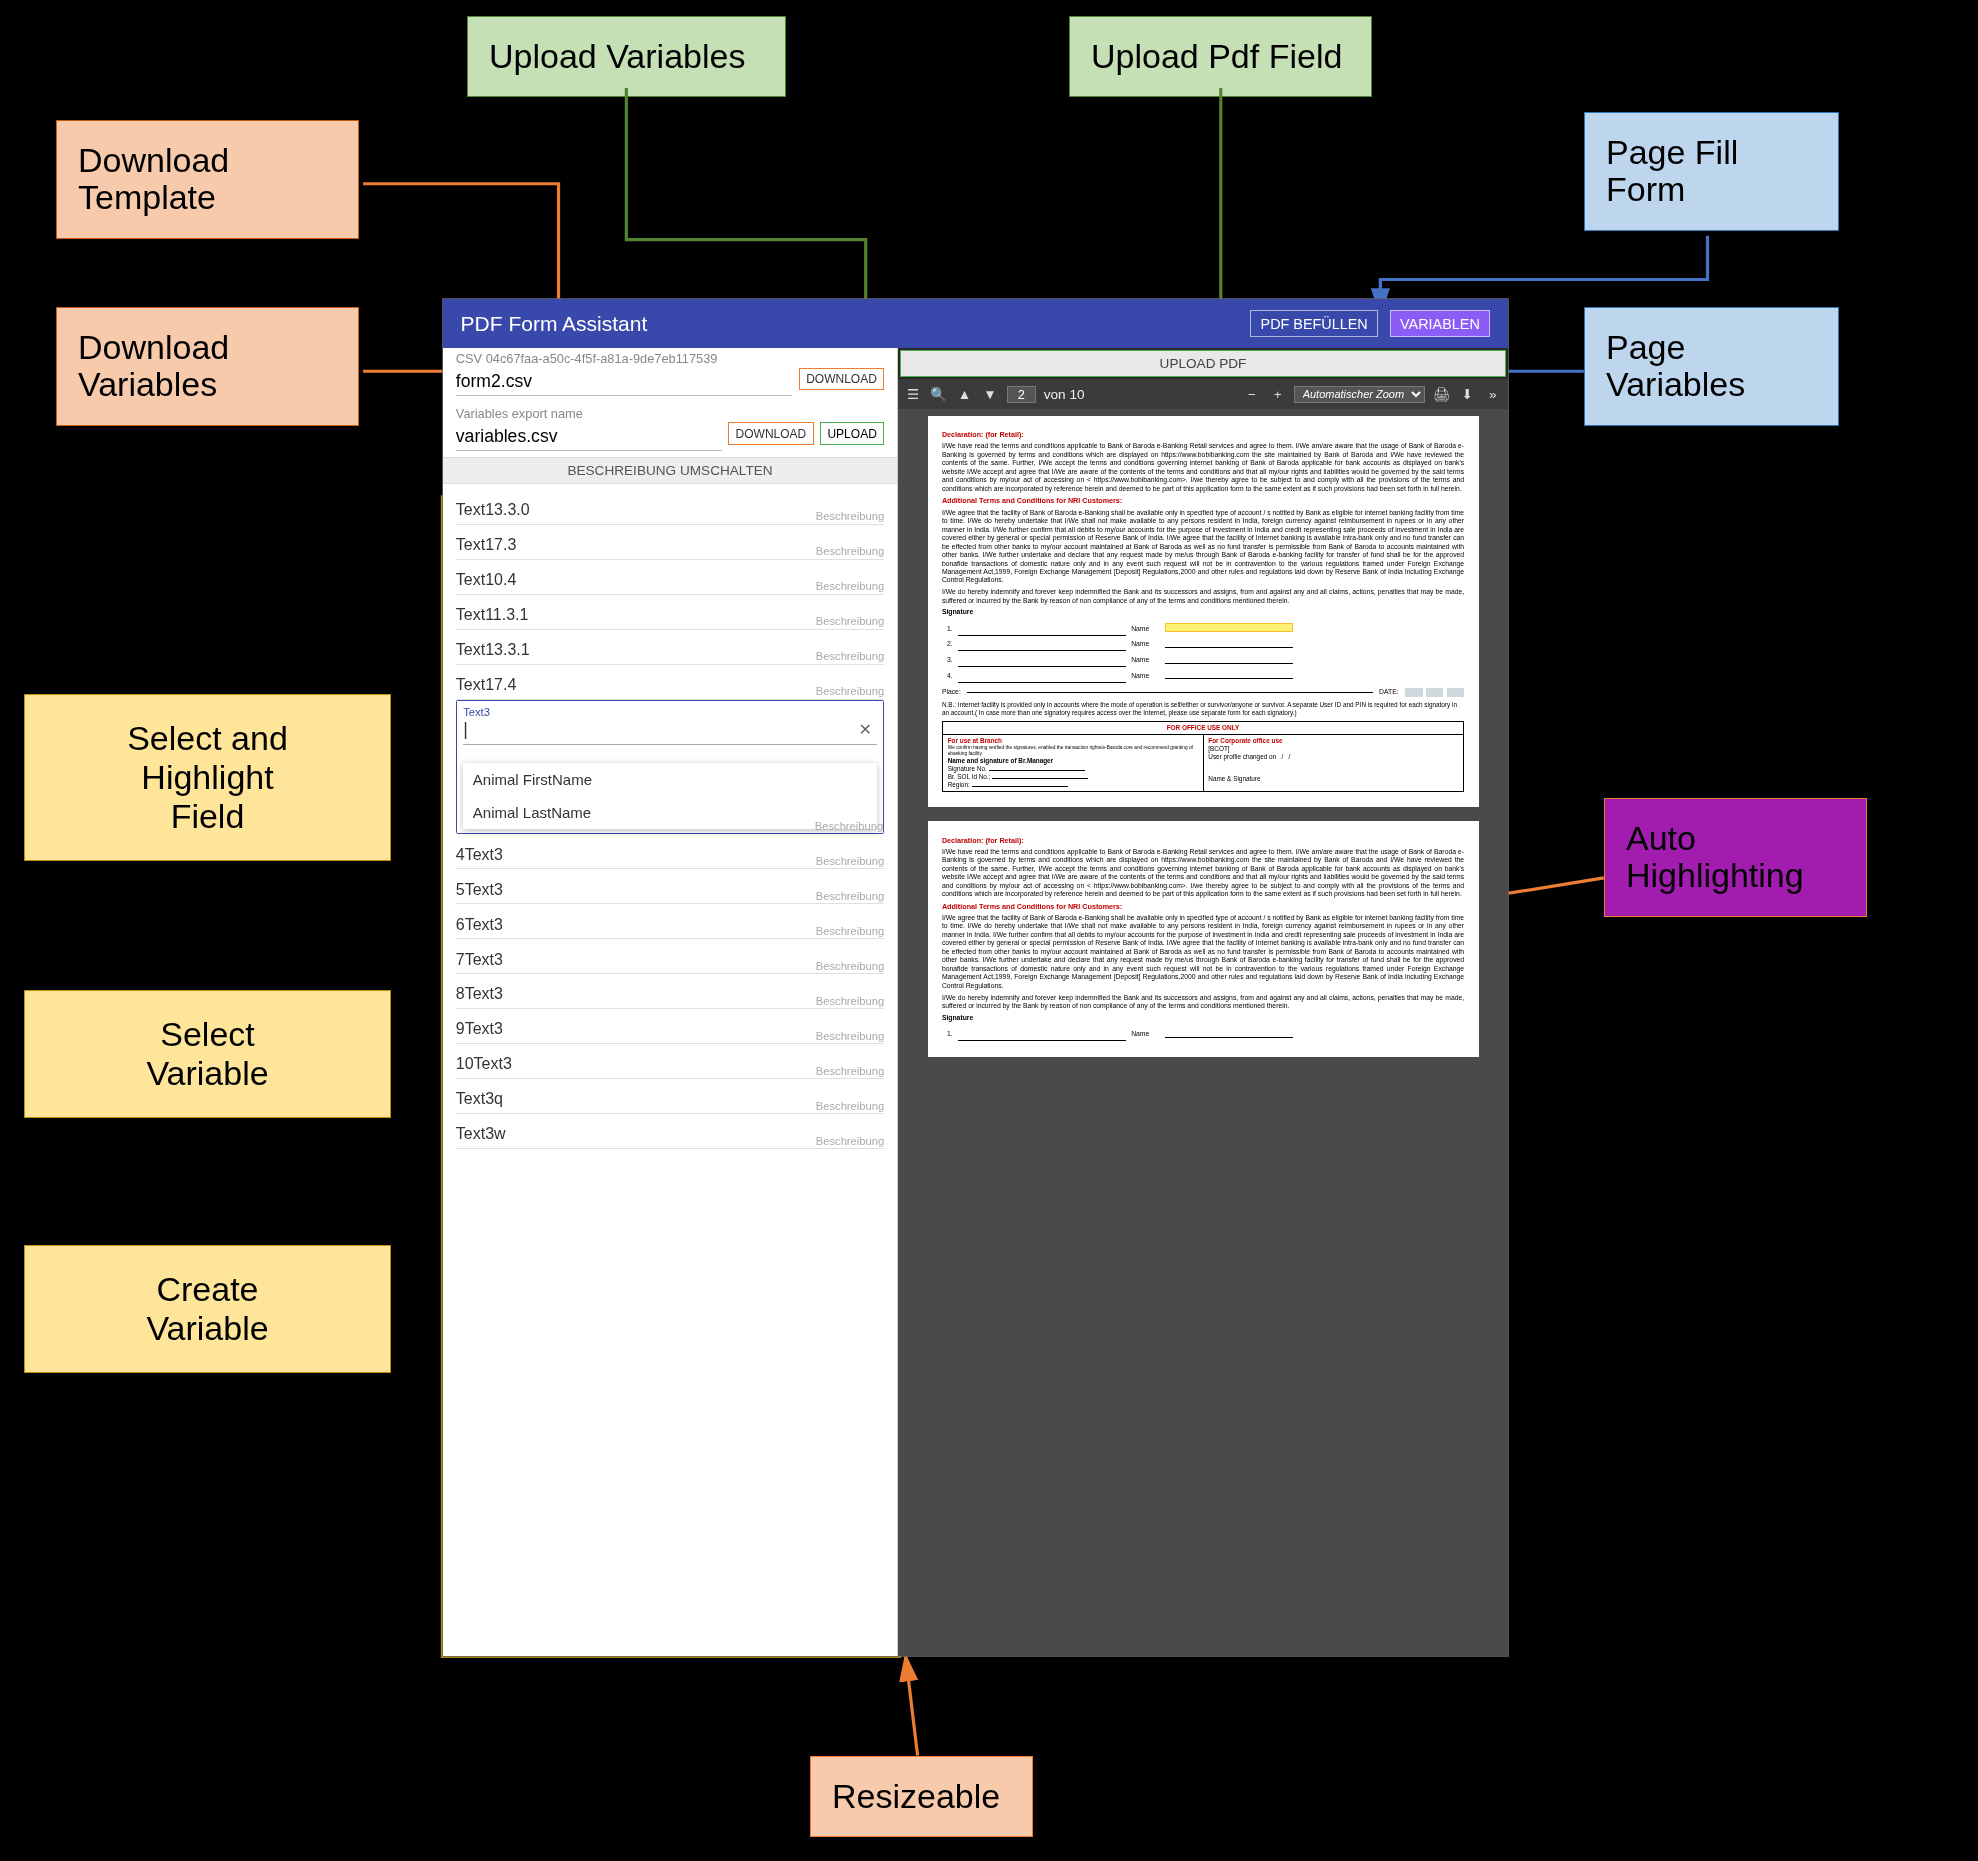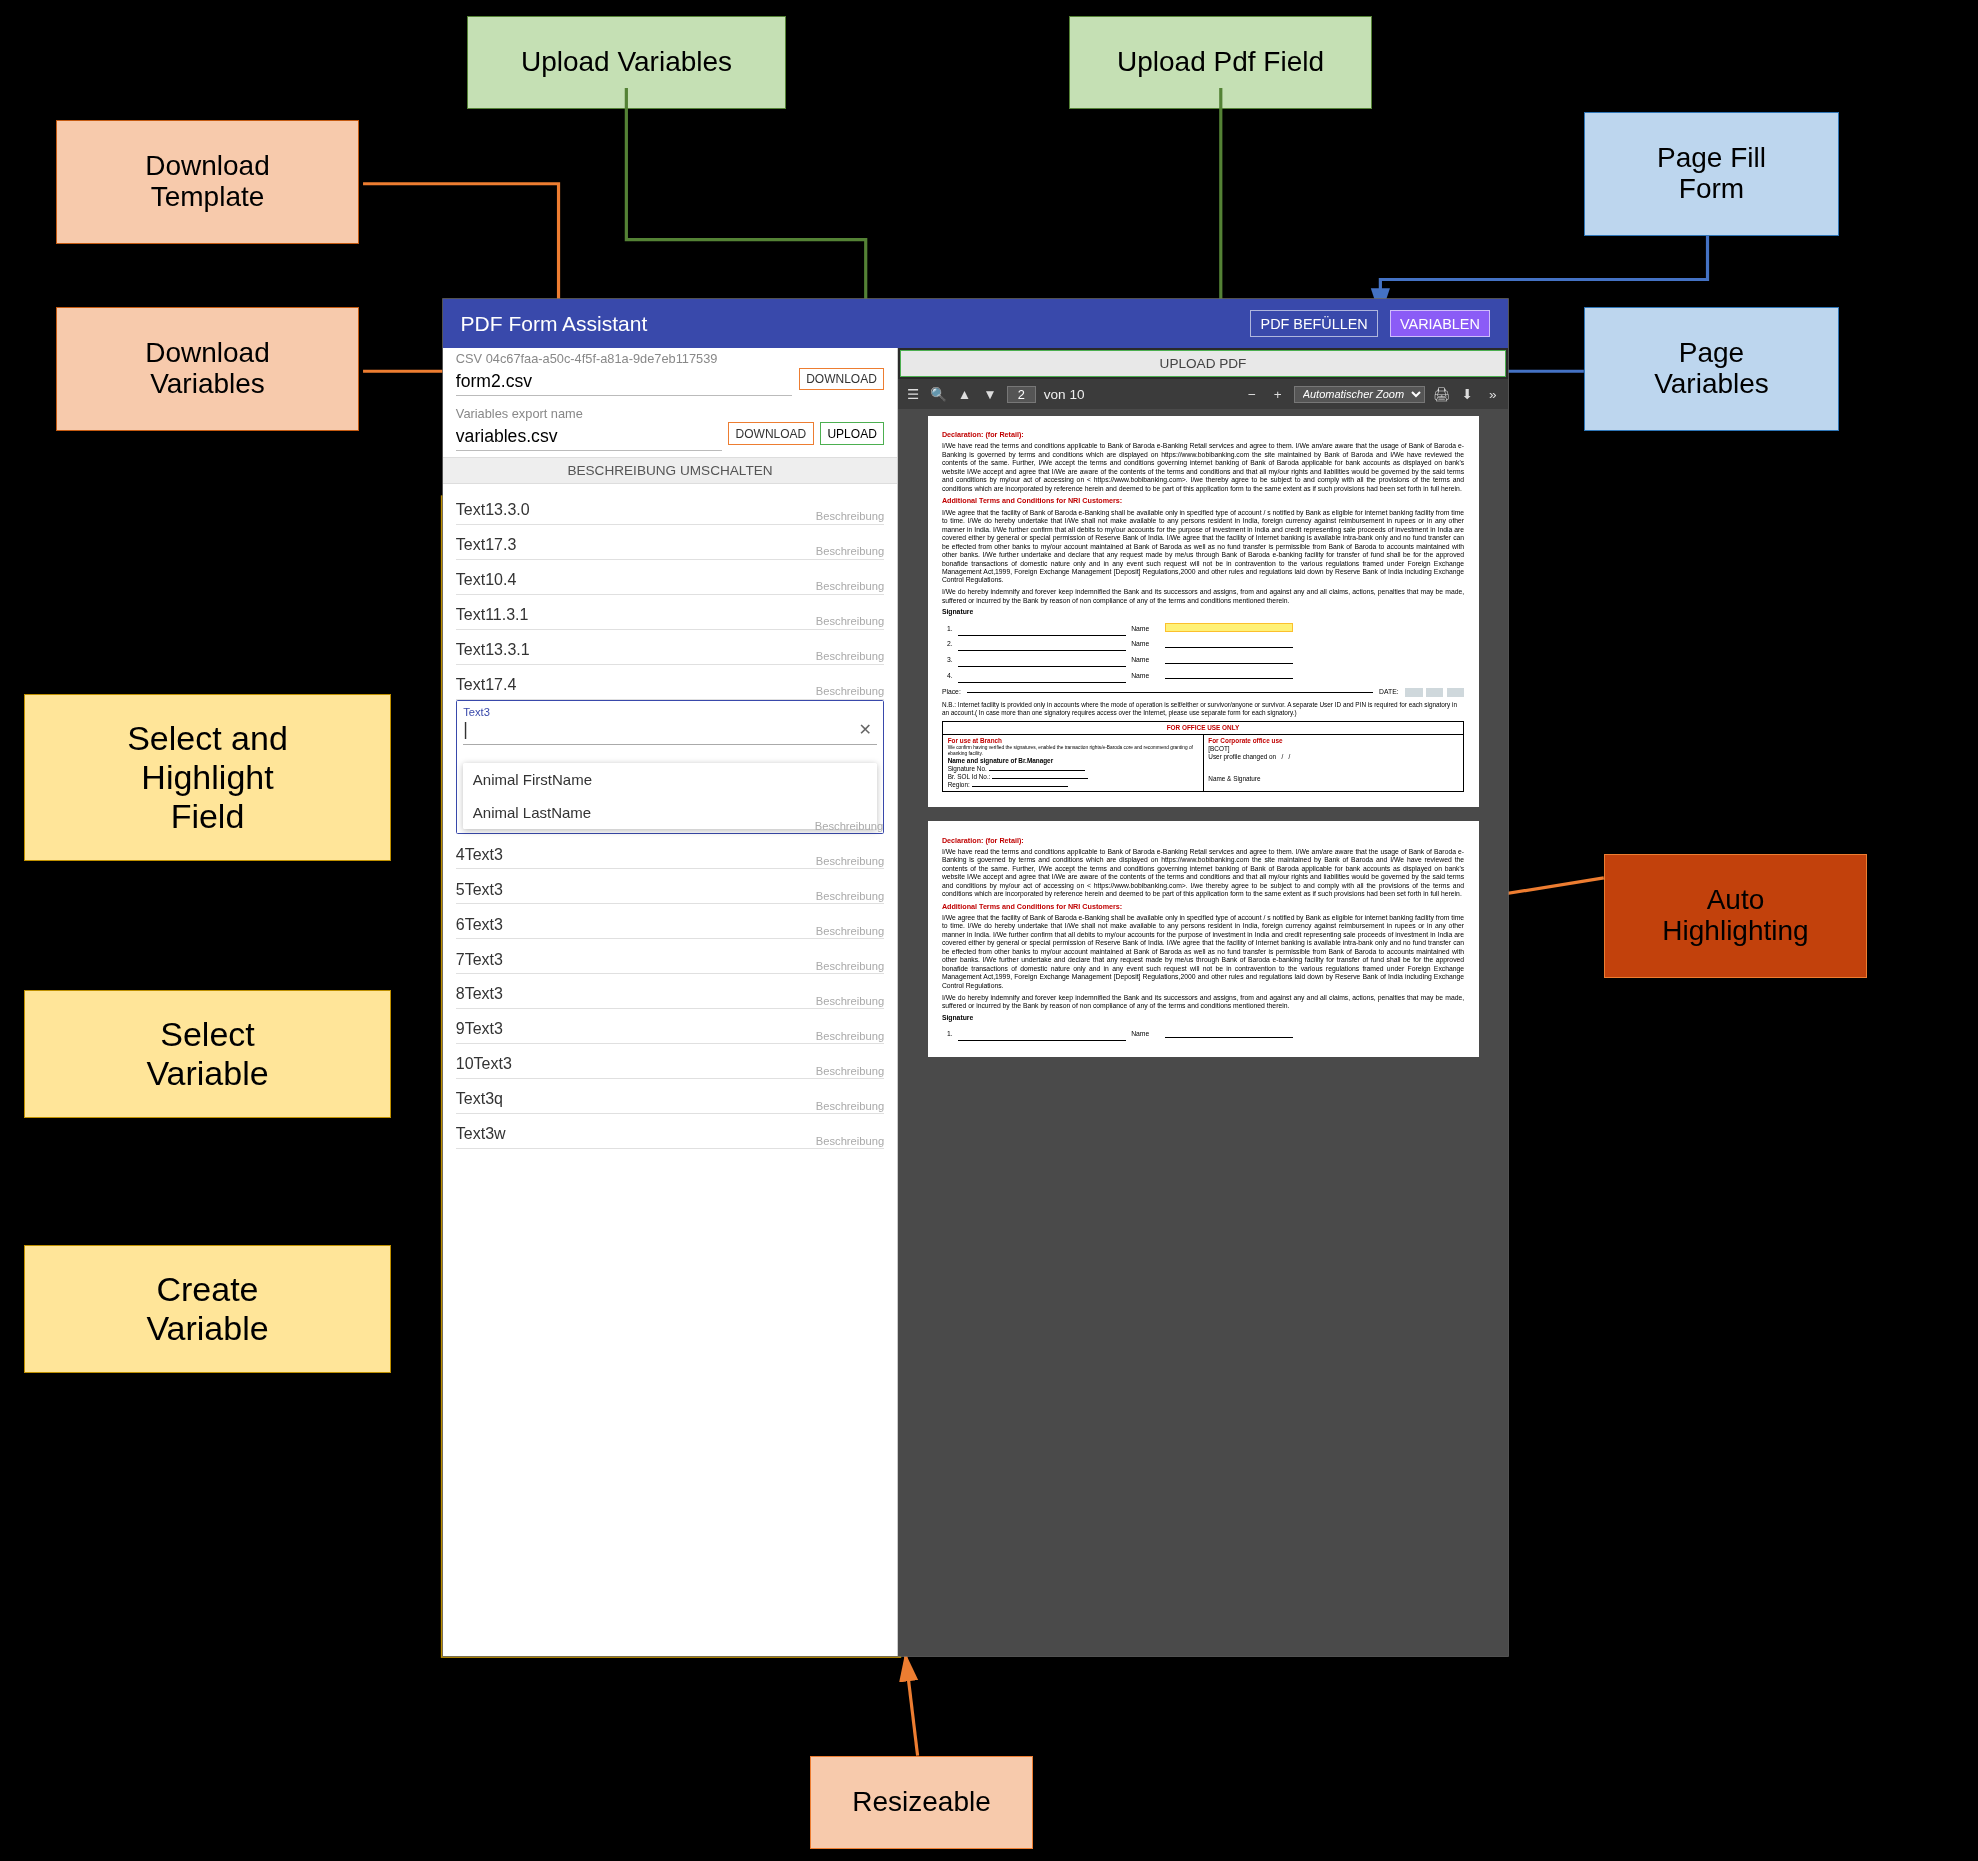--- a/index.html
+++ b/index.html
@@ -8,24 +8,24 @@
     font-family: Arial, Helvetica, sans-serif;
     width: 1978px;
     height: 1862px;
     position: relative;
     overflow: hidden;
   }
 
   
   .callout {
     position: absolute;
-    font-size: 28px;
-    padding: 30px 21px;
+    font-size: 34px;
+    padding: 21px 21px;
     line-height: 1.1;
-    text-align: center;
+    text-align: left;
     border: 1.6px solid;
   }
   .callout.green  { background:#c5e0b4; border-color:#548235; color:#000; }
   .callout.salmon { background:#f7caac; border-color:#c55a11; color:#000; }
   .callout.blue   { background:#bdd6ee; border-color:#2e75b6; color:#000; }
   .callout.orange { background:#f7caac; border-color:#ed7d31; color:#000; }
 
   
   #app {
     position: absolute;
@@ -292,21 +292,21 @@
 Variables</div>
 
 <div class="side-yellow" style="top:694px; white-space:pre-line;">Select and
 Highlight
 Field</div>
 <div class="side-yellow" style="top:990px; white-space:pre-line;">Select
 Variable</div>
 <div class="side-yellow" style="top:1245px; white-space:pre-line;">Create
 Variable</div>
 
-<div class="callout orange" style="left:1604px; top:854px; width:263px; white-space:pre-line; background:#c2410c;">Auto
+<div class="callout orange" style="left:1604px; top:798px; width:263px; white-space:pre-line; background:#a21caf;">Auto
 Highlighting</div>
 
 <div class="callout orange" style="left:810px; top:1756px; width:223px;">Resizeable</div>
 
 <svg style="position:absolute;left:0;top:0;width:1978px;height:1862px;pointer-events:none;" viewBox="0 0 2479 2333" width="1978" height="1862">
   <defs>
     <marker id="ah-green" markerWidth="10" markerHeight="10" refX="8" refY="3" orient="auto">
       <path d="M0,0 L0,6 L9,3 z" fill="#548235"></path>
     </marker>
     <marker id="ah-orange" markerWidth="10" markerHeight="10" refX="8" refY="3" orient="auto">

